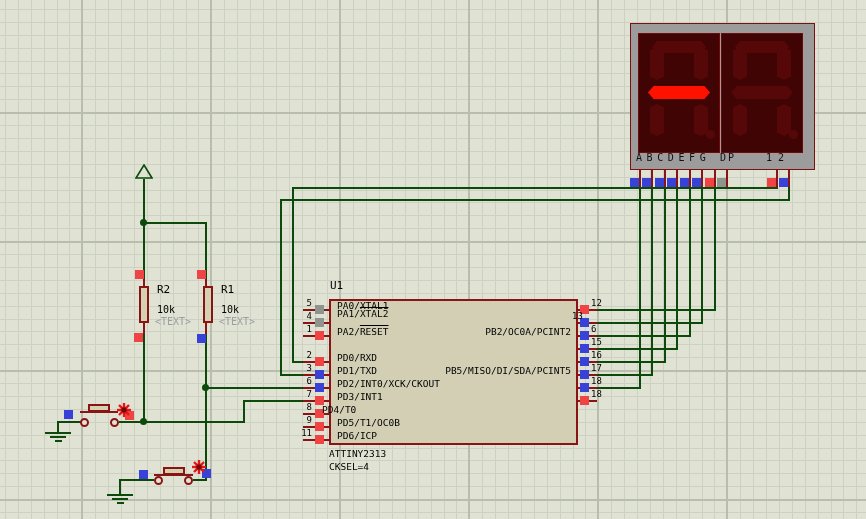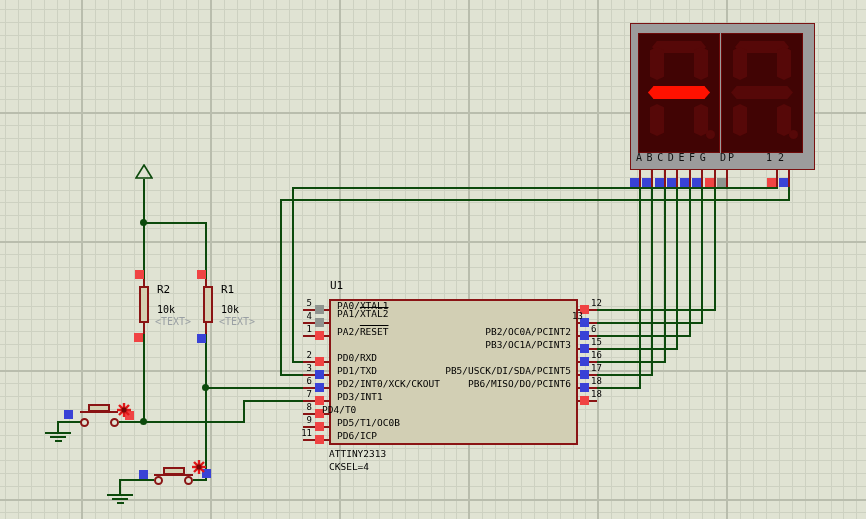--- a/index.html
+++ b/index.html
@@ -233,23 +233,21 @@
   <div class="pinname" style="left:337px;top:326px"><span>PA2/</span><span class="ovl">RESET</span></div>
   <div class="pinname" style="left:337px;top:352px"><span>PD0/RXD</span><span class="ovl"></span></div>
   <div class="pinname" style="left:337px;top:365px"><span>PD1/TXD</span><span class="ovl"></span></div>
   <div class="pinname" style="left:337px;top:378px"><span>PD2/INT0/XCK/CKOUT</span><span class="ovl"></span></div>
   <div class="pinname" style="left:337px;top:391px"><span>PD3/INT1</span><span class="ovl"></span></div>
   <div class="pinname" style="left:322px;top:404px"><span>PD4/T0</span><span class="ovl"></span></div>
   <div class="pinname" style="left:337px;top:417px"><span>PD5/T1/OC0B</span><span class="ovl"></span></div>
   <div class="pinname" style="left:337px;top:430px"><span>PD6/ICP</span><span class="ovl"></span></div>
 
   <div class="pinname" style="left:395px;top:326px;width:176px;text-align:right">PB2/OC0A/PCINT2</div>
-  <div class="pinname" style="left:395px;top:339px;width:176px;text-align:right">PB3/OC1A/PCINT3</div>
-  <div class="pinname" style="left:395px;top:365px;width:176px;text-align:right">PB5/USCK/DI/SDA/PCINT5</div>
-  <div class="pinname" style="left:395px;top:378px;width:176px;text-align:right">PB6/MISO/DO/PCINT6</div>
+  <div class="pinname" style="left:395px;top:365px;width:176px;text-align:right">PB5/MISO/DI/SDA/PCINT5</div>
 
   <div style="position:absolute;left:630px;top:23px;width:183px;height:145px;background:#9c9c9c;border:1px solid #7a1212;"></div>
   <div class="panel" style="left:638px;top:33px">
     <div class="seg seg-h sa" data-lit="off"></div>
     <div class="seg seg-v sf" data-lit="off"></div>
     <div class="seg seg-v sb" data-lit="off"></div>
     <div class="seg seg-h sg" data-lit="on"></div>
     <div class="seg seg-v se" data-lit="off"></div>
     <div class="seg seg-v sc" data-lit="off"></div>
     <div class="seg seg-h sd" data-lit="off"></div>

